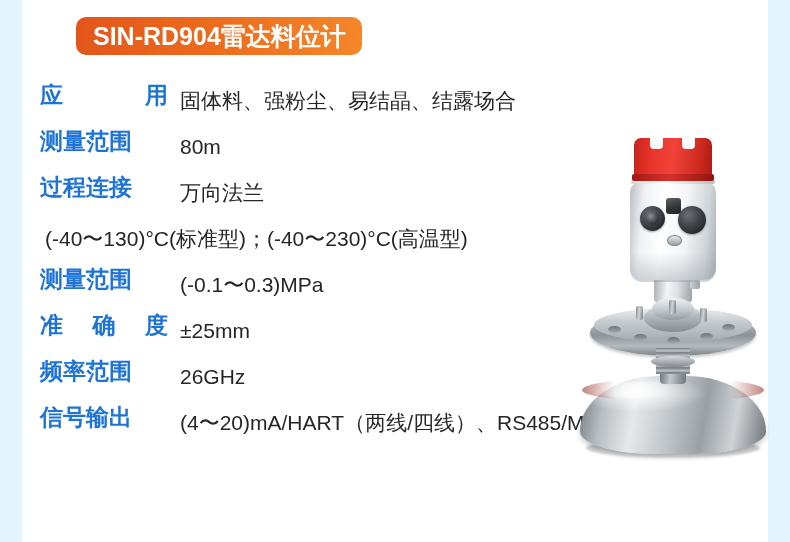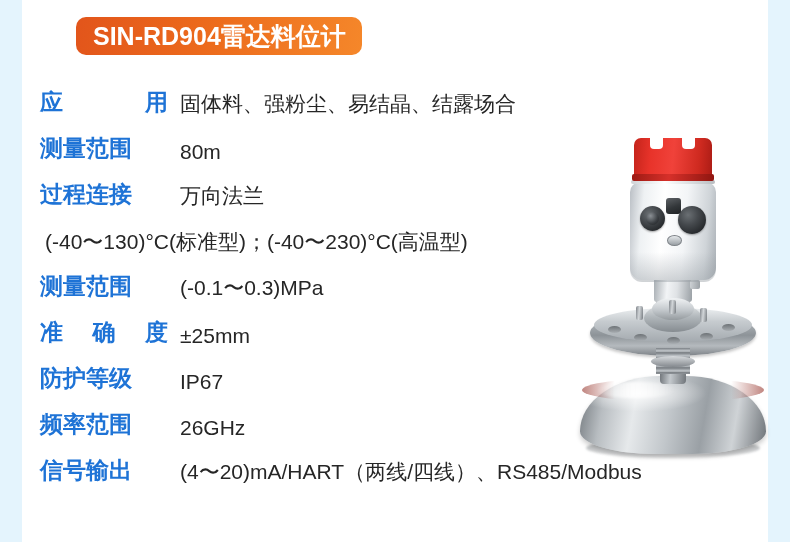--- a/index.html
+++ b/index.html
@@ -33,21 +33,21 @@
     box-sizing:border-box;
     margin-left:36px;
   }
 
   
   .spec-table{
     position:absolute;left:40px;top:72px;width:630px;
   }
   .spec-row{
     display:flex;
-    align-items:flex-end;
+    align-items:center;
     height:46px;
   }
   .spec-label{
     width:135px;
     flex:0 0 135px;
     color:#1e73d6;
     font-size:23px;
     font-weight:bold;
     white-space:nowrap;
   }
@@ -274,24 +274,20 @@
       <div class="spec-value">(-0.1〜0.3)MPa</div>
     </div>
 
     <div class="spec-row">
       <div class="spec-label">
         <span class="j-inner">准 确 度</span>
       </div>
       <div class="spec-value">±25mm</div>
     </div>
 
-    <div class="spec-row">
-      <div class="spec-label">防护等级</div>
-      <div class="spec-value">IP67</div>
-    </div>
 
     <div class="spec-row">
       <div class="spec-label">频率范围</div>
       <div class="spec-value">26GHz</div>
     </div>
 
     <div class="spec-row">
       <div class="spec-label">信号输出</div>
       <div class="spec-value">(4〜20)mA/HART（两线/四线）、RS485/Modbus</div>
     </div>

